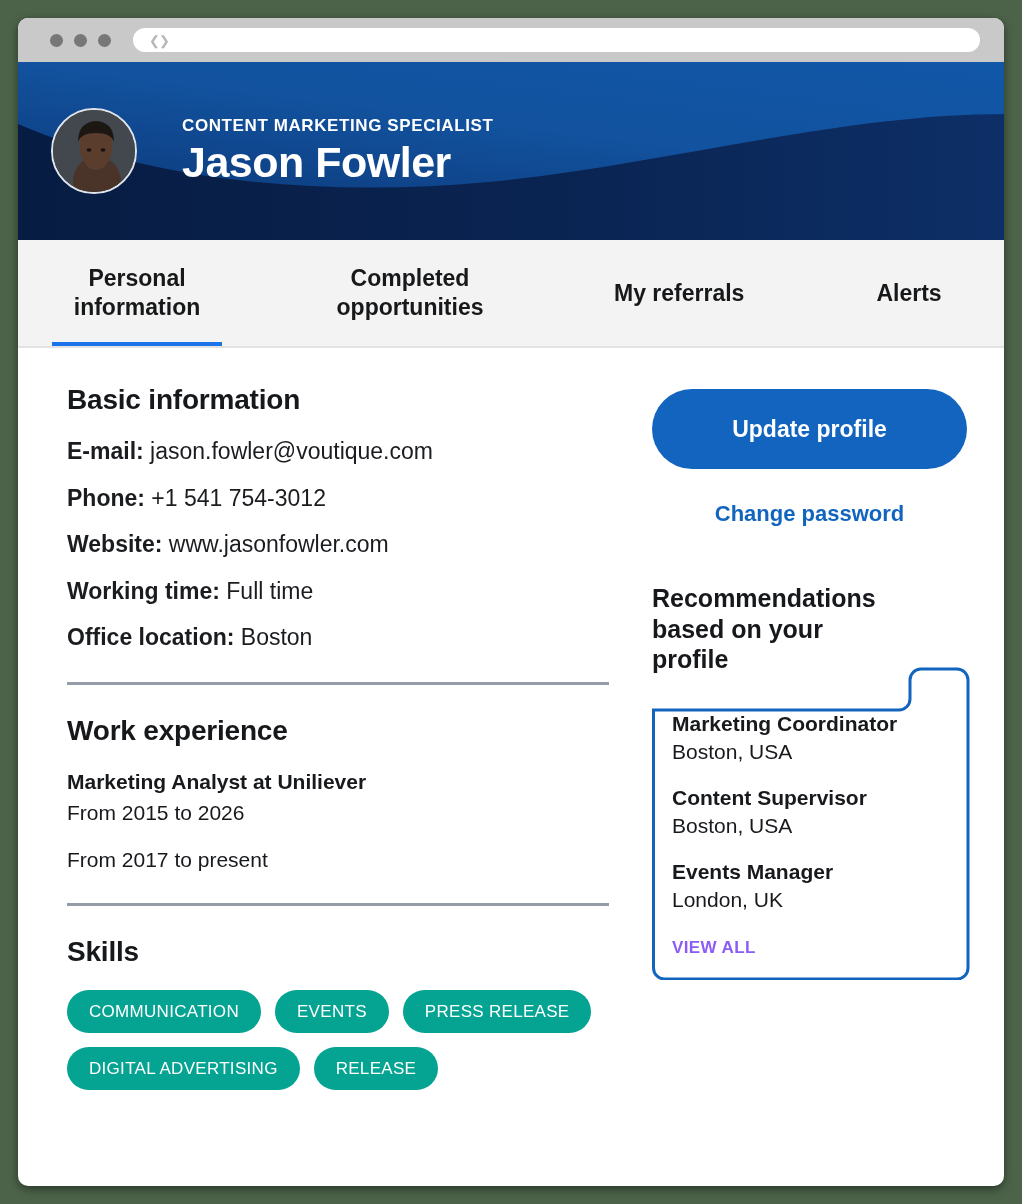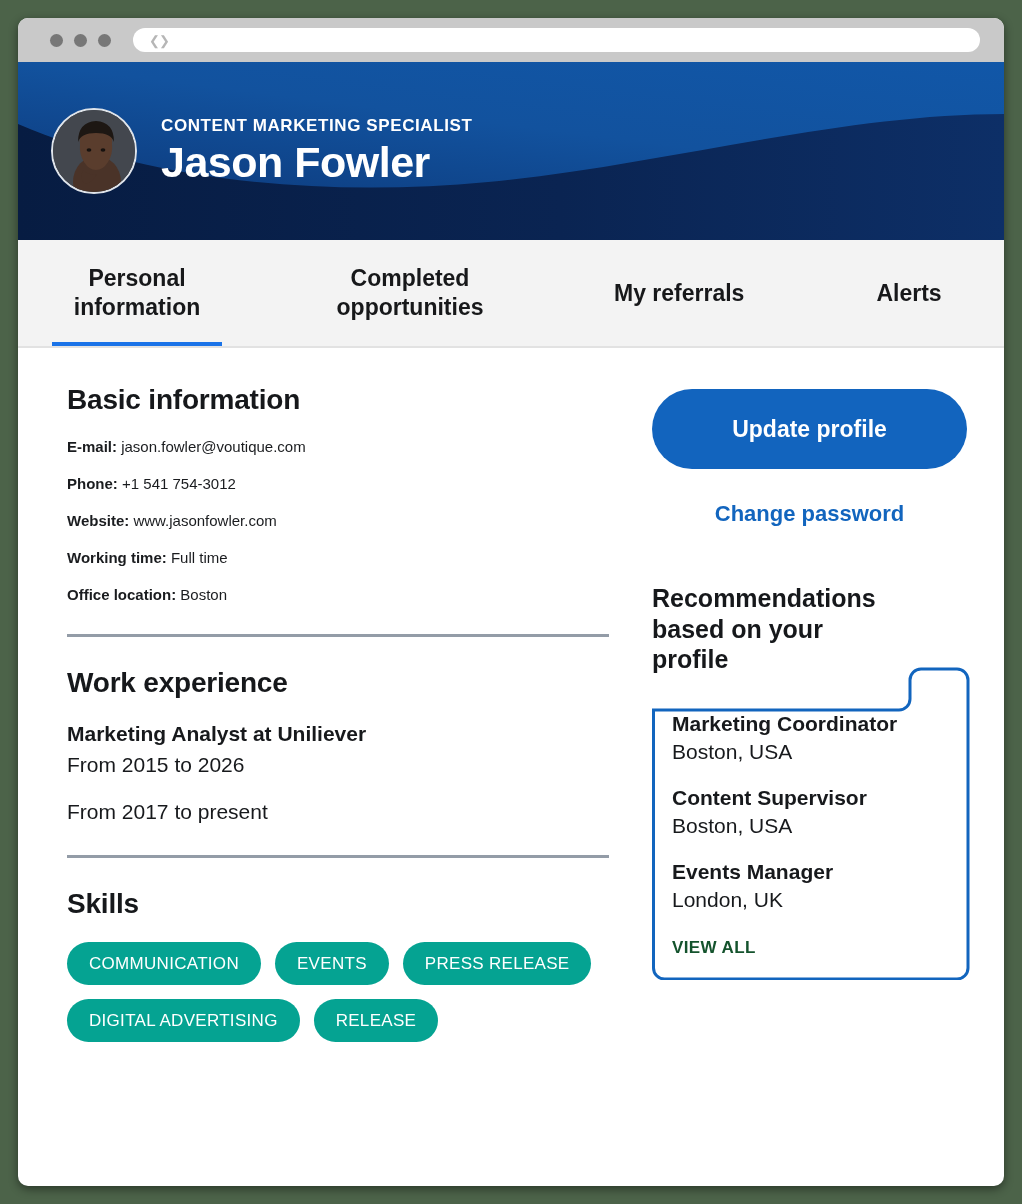--- a/index.html
+++ b/index.html
@@ -69,20 +69,21 @@
     inset: 0;
     width: 100%;
     height: 100%;
   }
   .hero-inner {
     position: absolute;
     left: 0; top: 0; right: 0; bottom: 0;
     display: flex;
     align-items: center;
     padding-left: 33px;
+    gap: 21px;
   }
   .avatar {
     width: 82px;
     height: 82px;
     border-radius: 50%;
     border: 2px solid #dfe4ea;
     overflow: hidden;
     flex: 0 0 auto;
     background: #3a3f47;
     position: relative;
@@ -153,21 +154,21 @@
 
   h2.section-title {
     font-size: 28px;
     font-weight: bold;
     color: #16181b;
     margin: 0 0 22px 0;
     letter-spacing: -0.2px;
   }
 
   .info-row {
-    font-size: 15px;
+    font-size: 23px;
     color: #1a1c1f;
     margin-bottom: 19px;
     line-height: 1.2;
   }
   .info-label { font-weight: bold; }
 
   .divider {
     height: 3px;
     background: #939ca7;
     width: 542px;
@@ -276,21 +277,21 @@
     margin-bottom: 3px;
   }
   .rec-item-loc {
     font-size: 21px;
     color: #17191c;
     line-height: 1.2;
   }
   .rec-viewall {
     font-size: 17px;
     font-weight: bold;
-    color: #14532d;
+    color: #8b5cf6;
     letter-spacing: 0.4px;
     text-decoration: none;
     cursor: pointer;
     display: inline-block;
     margin-top: 4px;
   }
 </style>
 </head>
 <body>
 

